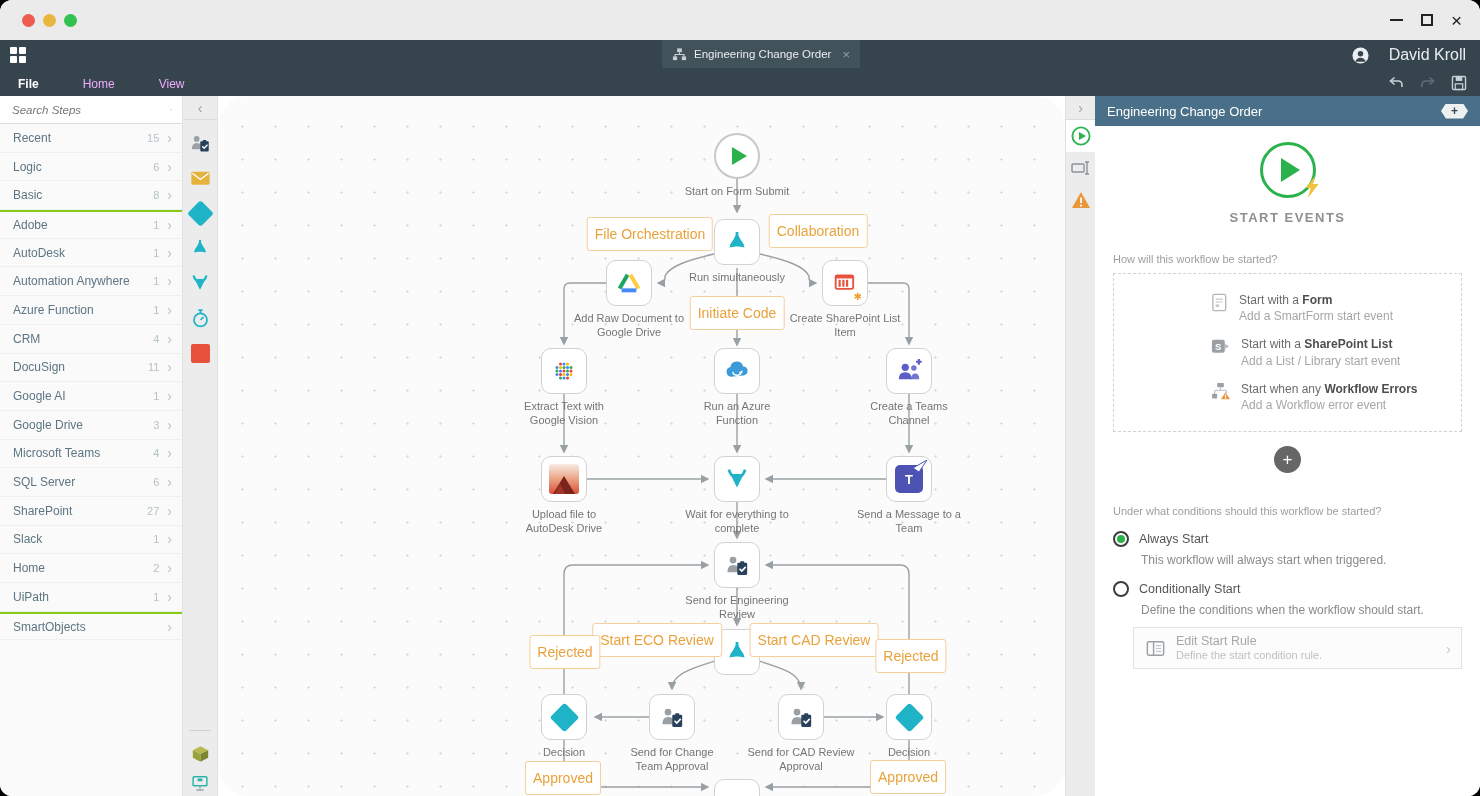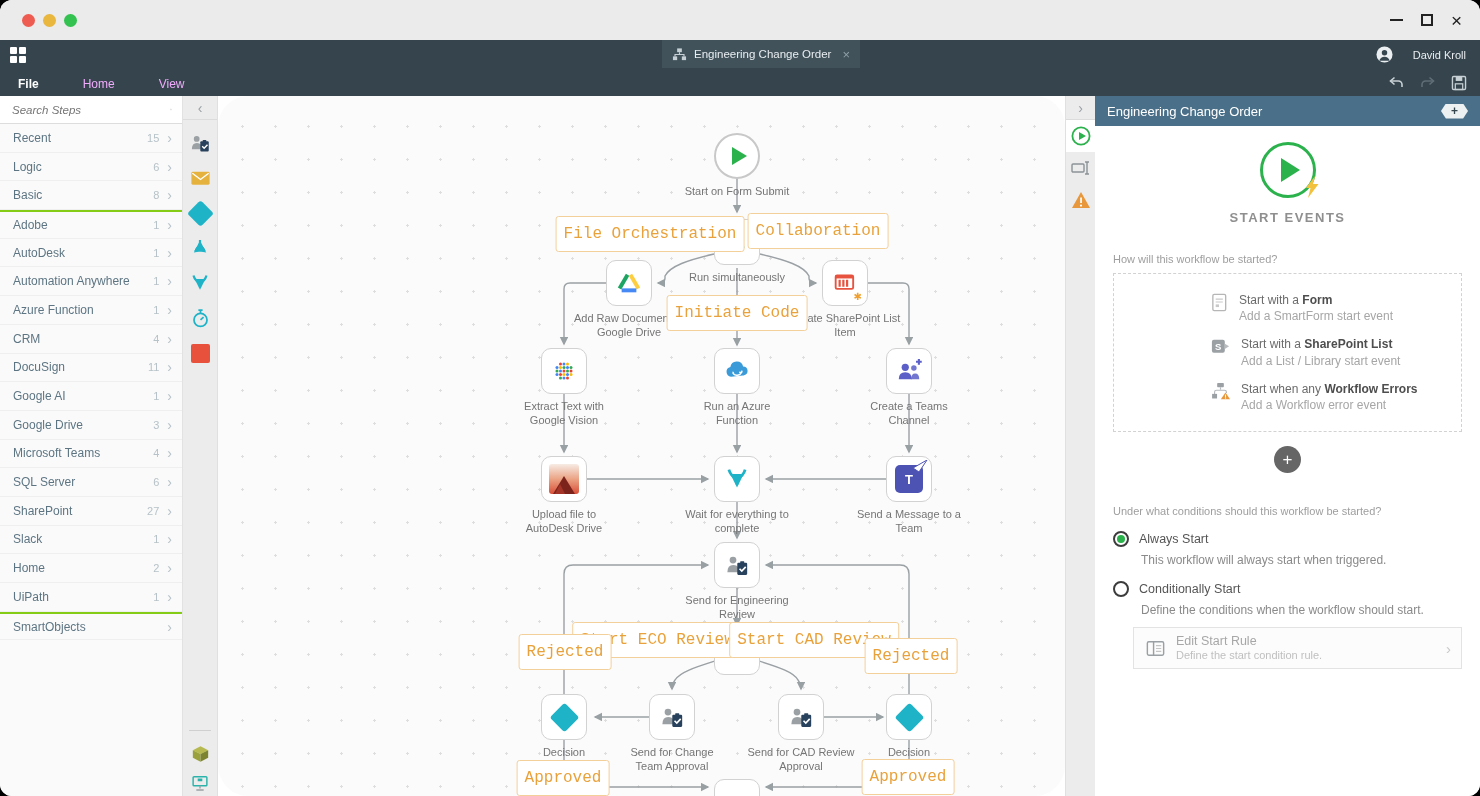--- a/index.html
+++ b/index.html
@@ -15,21 +15,21 @@
   .wc-close{font-size:19px;line-height:1;color:#222;}
   
   .appbar{height:56px;background:#36454d;position:relative;flex:0 0 auto;color:#c7d0d4;}
   .grid-icon{position:absolute;left:10px;top:7px;width:16px;height:16px;display:grid;grid-template-columns:7px 7px;grid-template-rows:7px 7px;gap:2px;}
   .grid-icon span{background:#fff;border-radius:1px;}
   .menus{position:absolute;left:18px;bottom:5px;display:flex;gap:44px;font-size:12px;}
   .menu{color:#f0abfc;cursor:default;}
   .menu.active{color:#fff;font-weight:bold;}
   .tab{position:absolute;left:662px;top:0;height:28px;background:#41525b;display:flex;align-items:center;gap:7px;padding:0 10px;font-size:11.5px;color:#e8edf0;}
   .tab .close{color:#8fa0a8;font-size:13px;margin-left:4px;}
-  .user{position:absolute;right:14px;top:6px;display:flex;align-items:center;gap:20px;font-size:11px;color:#e8edf0;}
+  .user{position:absolute;right:14px;top:6px;display:flex;align-items:center;gap:20px;font-size:16px;color:#e8edf0;}
   .topicons{position:absolute;right:12px;bottom:4px;display:flex;gap:12px;align-items:center;}
   
   .main{flex:1;display:flex;min-height:0;}
   
   .sidebar{width:183px;background:#fafafa;border-right:1px solid #e2e2e2;flex:0 0 auto;}
   .search-row{height:28px;background:#fff;border-bottom:1px solid #ddd;display:flex;align-items:center;padding:0 10px;}
   .search-row input{border:0;outline:0;flex:1;font-size:11.5px;font-style:italic;color:#9aa6ad;background:transparent;font-family:"Liberation Sans",sans-serif;}
   .side-item{height:28.7px;display:flex;align-items:center;padding:0 10px 0 13px;border-bottom:1px solid #efefef;font-size:12px;color:#5d7583;cursor:pointer;}
   .side-item .cnt{margin-left:auto;color:#b6c2c8;font-size:11px;}
   .side-item .chev{color:#b6c2c8;font-size:14px;margin-left:8px;line-height:1;}
@@ -44,21 +44,21 @@
   .redsq{width:19px;height:19px;background:#e8523c;border-radius:2px;}
   
   .canvas{flex:1;position:relative;background:#fbfbfb;overflow:hidden;
     background-image:radial-gradient(#dedede 1px,transparent 1.2px);background-size:33px 33px;background-position:8px 14px;border-radius:31px;}
   .canvas svg.wires{position:absolute;left:0;top:0;z-index:1;}
   .wfnode{position:absolute;display:flex;flex-direction:column;align-items:center;transform:translateX(-50%);z-index:2;width:140px;}
   .nbox{width:46px;height:46px;background:#fff;border:1.5px solid #d2d2d2;border-radius:10px;display:flex;align-items:center;justify-content:center;position:relative;cursor:pointer;}
   .ncircle{width:46px;height:46px;background:#fff;border:2px solid #c8c8c8;border-radius:50%;display:flex;align-items:center;justify-content:center;cursor:pointer;}
   .playtri{width:0;height:0;border-left:15px solid #2bb24c;border-top:9px solid transparent;border-bottom:9px solid transparent;margin-left:4px;}
   .nlbl{margin-top:5px;font-size:11px;color:#757575;text-align:center;line-height:1.3;max-width:112px;}
-  .tag{position:absolute;transform:translate(-50%,-50%);background:#fff;border:1px solid #f3cf9a;color:#e9a23b;font-size:16px;padding:8px 7px;border-radius:3px;white-space:nowrap;z-index:3;cursor:pointer;font-family:Liberation Mono, monospace;}
+  .tag{position:absolute;transform:translate(-50%,-50%);background:#fff;border:1px solid #f3cf9a;color:#e9a23b;font-size:14px;padding:8px 7px;border-radius:3px;white-space:nowrap;z-index:3;cursor:pointer;}
   .adsk{width:30px;height:30px;border-radius:3px;overflow:hidden;background:linear-gradient(180deg,#f7ece5 0%,#eba384 50%,#d94f38 100%);display:flex;align-items:flex-end;justify-content:center;}
   .msgbox{width:28px;height:28px;background:#4d53b3;border-radius:5px;color:#fff;font-weight:bold;font-size:13px;display:flex;align-items:center;justify-content:center;position:relative;}
   .msgbox svg{position:absolute;top:-5px;right:-5px;}
   .spstar{position:absolute;right:5px;bottom:3px;color:#f0a030;font-size:10px;line-height:1;}
   
   .rail{width:30px;background:#ececec;border-left:1px solid #e0e0e0;display:flex;flex-direction:column;align-items:center;flex:0 0 auto;}
   .rail .collapse{height:24px;width:100%;display:flex;align-items:center;justify-content:center;color:#9aa0a4;font-size:14px;border-bottom:1px solid #dcdcdc;cursor:pointer;}
   .rail-tab{width:30px;height:32px;display:flex;align-items:center;justify-content:center;cursor:pointer;}
   .rail-tab.active{background:#fff;}
   

